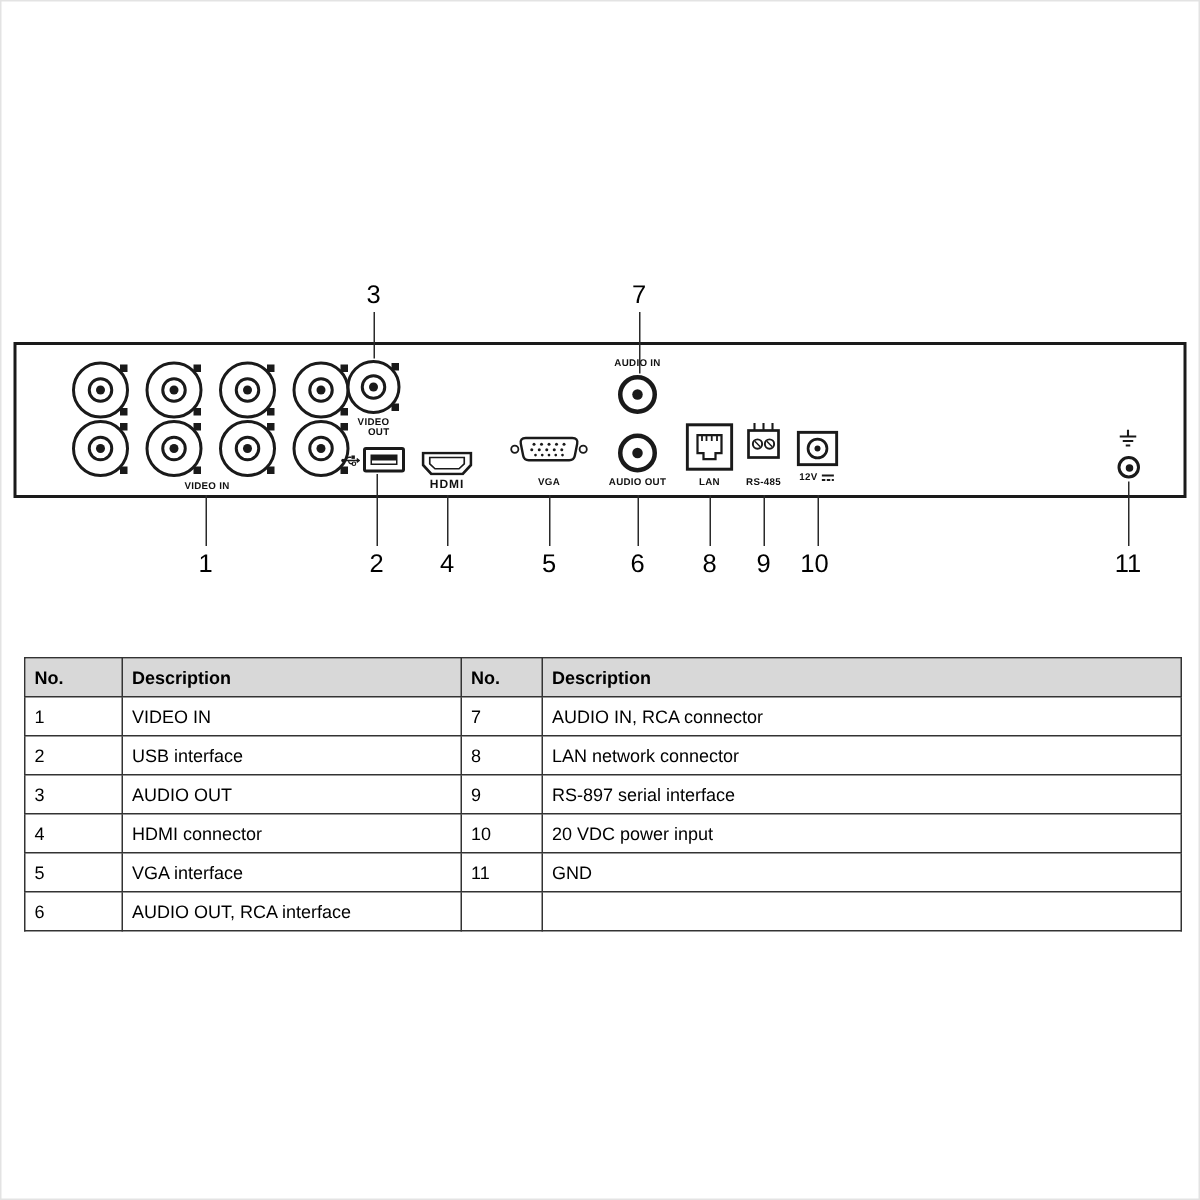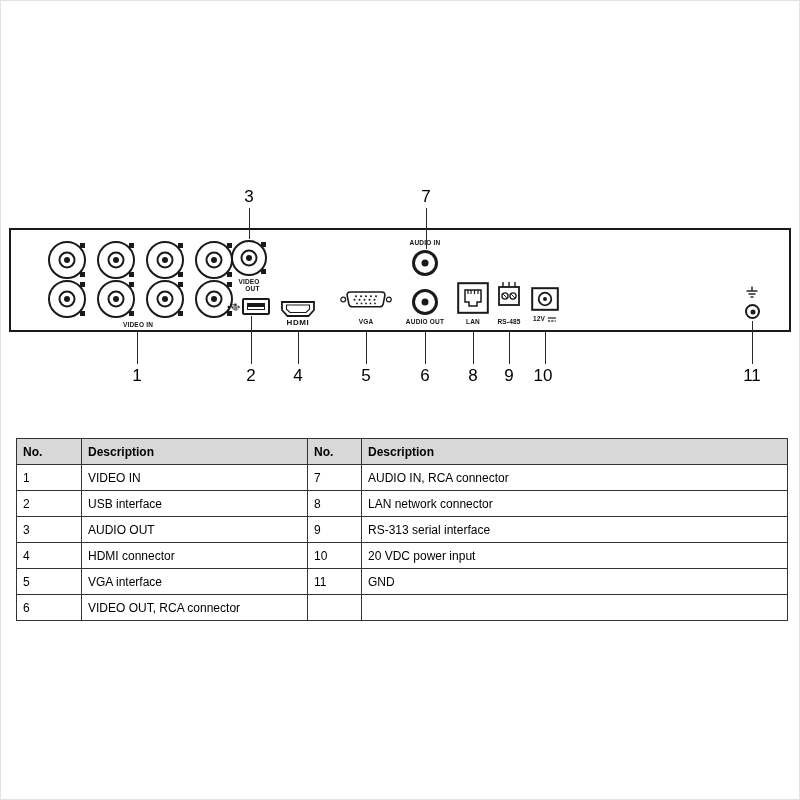--- a/index.html
+++ b/index.html
@@ -277,36 +277,36 @@
       <tr>
         <td>2</td>
         <td>USB interface</td>
         <td>8</td>
         <td>LAN network connector</td>
       </tr>
       <tr>
         <td>3</td>
         <td>AUDIO OUT</td>
         <td>9</td>
-        <td>RS-313 serial interface</td>
+        <td>RS-897 serial interface</td>
       </tr>
       <tr>
         <td>4</td>
         <td>HDMI connector</td>
         <td>10</td>
         <td>20 VDC power input</td>
       </tr>
       <tr>
         <td>5</td>
         <td>VGA interface</td>
         <td>11</td>
         <td>GND</td>
       </tr>
       <tr>
         <td>6</td>
-        <td>VIDEO OUT, RCA connector</td>
+        <td>AUDIO OUT, RCA interface</td>
         <td></td>
         <td></td>
       </tr>
     </tbody>
   </table>
 
 </div>
 
 </body></html>

